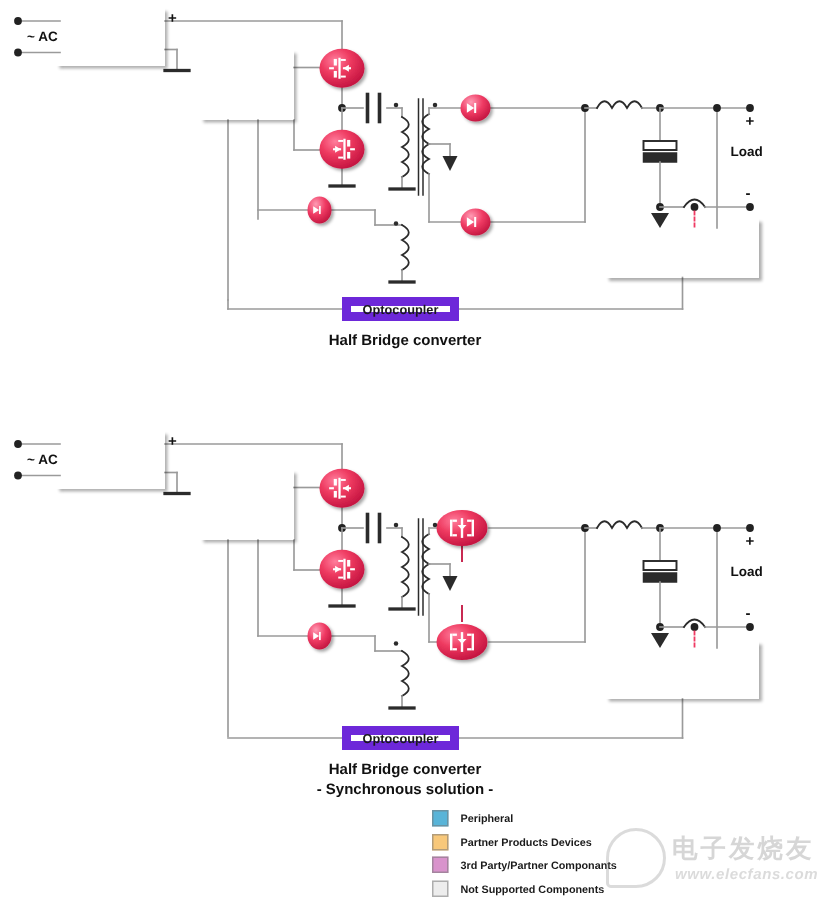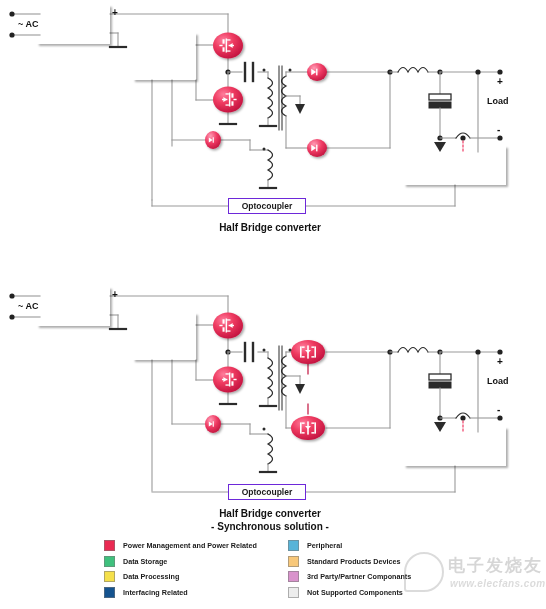--- a/index.html
+++ b/index.html
@@ -46,21 +46,21 @@
   .blk-pfc    { font-size: 9px; }
   .blk-pwm    { font-size: 9.5px; }
   .blk-vref   { font-size: 8.5px; }
   .blk-sync   { font-size: 8.5px; }
 
   
   .wbox {
     position: absolute;
     box-sizing: border-box;
     background: #ffffff;
-    border: 1px solid #6d28d9;
+    border: 6px solid #6d28d9;
     color: #1a1a1a;
     font-size: 8.5px;
     font-weight: bold;
     display: flex;
     align-items: center;
     justify-content: center;
     text-align: center;
   }
 
   
@@ -497,47 +497,29 @@
 
   <div class="wbox" style="left:228px; top:484px; width:78px; height:16px;">Optocoupler</div>
 
   <div class="lbl lbl-load" style="left:487px; top:376px;">Load</div>
   <div class="lbl lbl-sign" style="left:497px; top:356px;">+</div>
   <div class="lbl lbl-sign" style="left:497px; top:404px;">-</div>
 
   <div class="lbl caption" style="left:170px; top:508px; width:200px;"><span>Half Bridge converter</span><br><span>- Synchronous solution -</span></div>
 
   <div class="legend">
-    <div class="legend-col left">
-      <div class="legend-row">
-        <span class="legend-sw" style="background:#ea2a52"></span>
-        <span class="legend-tx">Power Management and Power Related</span>
-      </div>
-      <div class="legend-row">
-        <span class="legend-sw" style="background:#3fc07d"></span>
-        <span class="legend-tx">Data Storage</span>
-      </div>
-      <div class="legend-row">
-        <span class="legend-sw" style="background:#f5e04a"></span>
-        <span class="legend-tx">Data Processing</span>
-      </div>
-      <div class="legend-row">
-        <span class="legend-sw" style="background:#14538f"></span>
-        <span class="legend-tx">Interfacing Related</span>
-      </div>
-    </div>
 
     <div class="legend-col right">
       <div class="legend-row">
         <span class="legend-sw" style="background:#58b4d8"></span>
         <span class="legend-tx">Peripheral</span>
       </div>
       <div class="legend-row">
         <span class="legend-sw" style="background:#f8c87a"></span>
-        <span class="legend-tx">Standard Products Devices</span>
+        <span class="legend-tx">Partner Products Devices</span>
       </div>
       <div class="legend-row">
         <span class="legend-sw" style="background:#d993cc"></span>
         <span class="legend-tx">3rd Party/Partner Componants</span>
       </div>
       <div class="legend-row">
         <span class="legend-sw" style="background:#ededed"></span>
         <span class="legend-tx">Not Supported Components</span>
       </div>
     </div>

